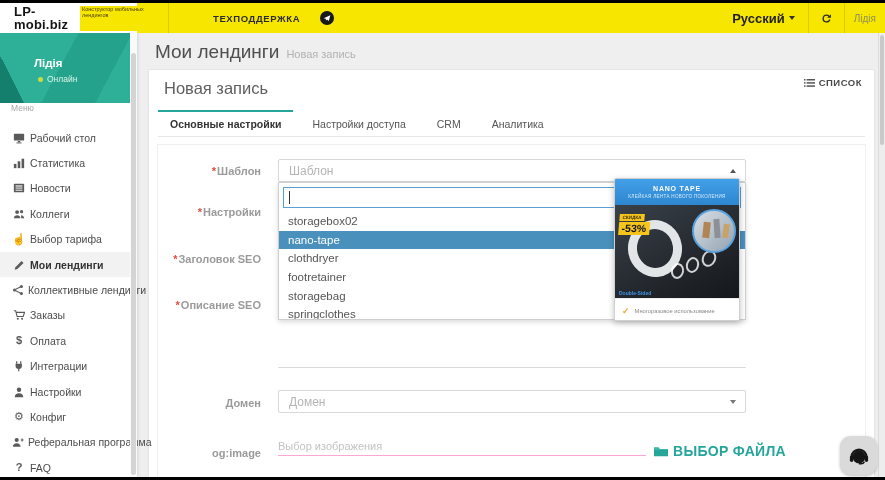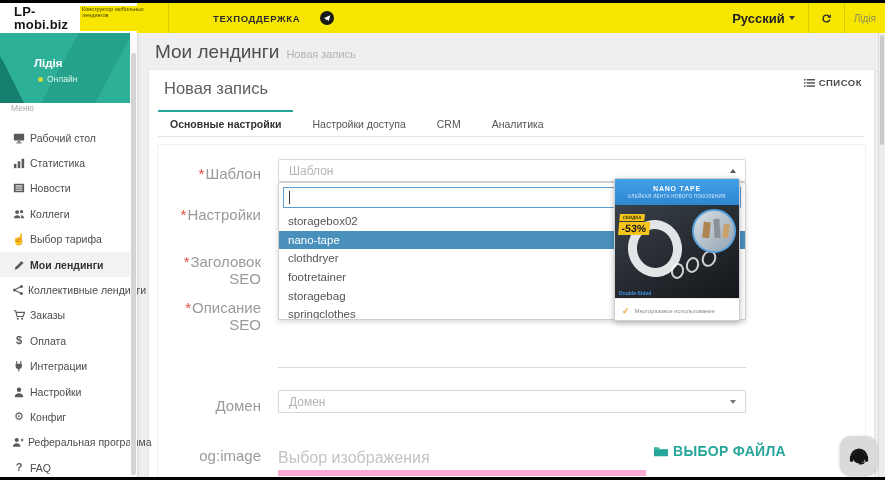--- a/index.html
+++ b/index.html
@@ -56,21 +56,21 @@
   .card-heading { position:absolute; left:15px; top:9px; font-size:16.5px; color:#5f5f5f; font-weight:400; }
   .list-btn { position:absolute; right:12px; top:7px; display:flex; align-items:center; gap:4px; cursor:pointer; }
   .list-btn .txt { font-size:9.5px; font-weight:bold; color:#4a4a4a; letter-spacing:.5px; }
   .tabs { position:absolute; left:9px; right:9px; top:40px; height:27px; border-bottom:1px solid #e7e7e7; display:flex; }
   .tab { position:relative; height:27px; display:flex; align-items:center; padding:0 12px; margin-right:7px; font-size:10.5px; color:#555; cursor:pointer; }
   .tab.active { font-weight:bold; color:#333; }
   .tab.active::before { content:""; position:absolute; left:0; top:0; right:0; height:2px; background:#26a69a; }
 
   
   .form-panel { position:absolute; left:8px; right:8px; top:74px; bottom:0; background:#fff; border:1px solid #f0f0f0; border-bottom:none; }
-  .flabel { position:absolute; left:0; width:103px; text-align:right; font-size:15px; color:#9a9a9a; }
+  .flabel { position:absolute; left:0; width:103px; text-align:right; font-size:11px; color:#9a9a9a;font-weight:bold; }
   .req { color:#e04b3f; margin-right:1px; }
   .select-box { position:absolute; left:120px; width:468px; height:23px; border:1px solid #d8d8d8; border-radius:2px; background:#fff; display:flex; align-items:center; padding:0 10px; cursor:pointer; }
   .select-ph { font-size:12px; color:#b5b5b5; }
   .caret-up { position:absolute; right:9px; width:0; height:0; border-left:3.5px solid transparent; border-right:3.5px solid transparent; border-bottom:4.5px solid #555; }
   .caret-dn { position:absolute; right:9px; width:0; height:0; border-left:3.5px solid transparent; border-right:3.5px solid transparent; border-top:4.5px solid #777; }
   .u-input { position:absolute; left:120px; width:468px; border-bottom:1px solid #e2e2e2; }
 
   
   .dropdown { position:absolute; left:120px; top:37px; width:468px; height:138px; background:#fff; border:1px solid #cfcfcf; box-shadow:0 2px 5px rgba(0,0,0,.15); z-index:20; }
   .dd-search { position:absolute; left:4px; right:4px; top:4px; height:21px; border:1px solid #5b9fd6; background:#fff; }
@@ -98,21 +98,21 @@
   .pv-badge { position:absolute; left:4px; top:9px; transform:skewX(-5deg); }
   .pv-badge .b1 { display:block; width:max-content; font-size:4.6px; font-weight:bold; background:#f6c51c; color:#3a3000; padding:1px 3px; }
   .pv-badge .b2 { display:block; width:max-content; font-size:10.5px; font-weight:bold; background:#f6c51c; color:#111; padding:0 3px 1px; margin-top:1px; }
   .pv-mark { position:absolute; left:4px; bottom:2px; font-size:5px; font-weight:bold; color:#3f96e8; }
   .pv-foot { height:24px; background:#fff; border-top:1px solid #eee; display:flex; align-items:center; gap:5px; padding-left:7px; }
   .pv-check { color:#f0a330; font-size:9px; font-weight:bold; }
   .pv-feature { font-size:5.8px; color:#8a8a8a; }
 
   
   .dom-select { top:245px; }
-  .og-ph { position:absolute; left:120px; top:310px; width:368px; height:21px; border-bottom:6px solid #f9a8d4; font-size:16px; color:#c3c3c3; display:flex; align-items:flex-end; padding-bottom:3px; }
+  .og-ph { position:absolute; left:120px; top:290px; width:368px; height:21px; border-bottom:1px solid #f9a8d4; font-size:11px; color:#c3c3c3; display:flex; align-items:flex-end; padding-bottom:3px; }
   .file-btn { position:absolute; left:496px; top:298px; display:flex; align-items:center; gap:5px; cursor:pointer; }
   .file-btn .txt { font-size:14px; font-weight:bold; color:#26a69a; letter-spacing:.3px; }
 
   
   .page-scroll { position:absolute; right:0; top:30px; bottom:0; width:7px; background:#ededed; border-left:1px solid #dcdcdc; z-index:45; }
   .page-thumb { position:absolute; left:1px; right:1px; top:2px; height:110px; background:#c9c9c9; border-radius:3px; }
   .chat-widget { position:absolute; left:840px; top:433px; width:37px; height:39px; border-radius:11px; background:#dadada; box-shadow:0 1px 3px rgba(0,0,0,.25); display:flex; align-items:center; justify-content:center; cursor:pointer; z-index:50; }
 </style>
 </head>
 <body>

